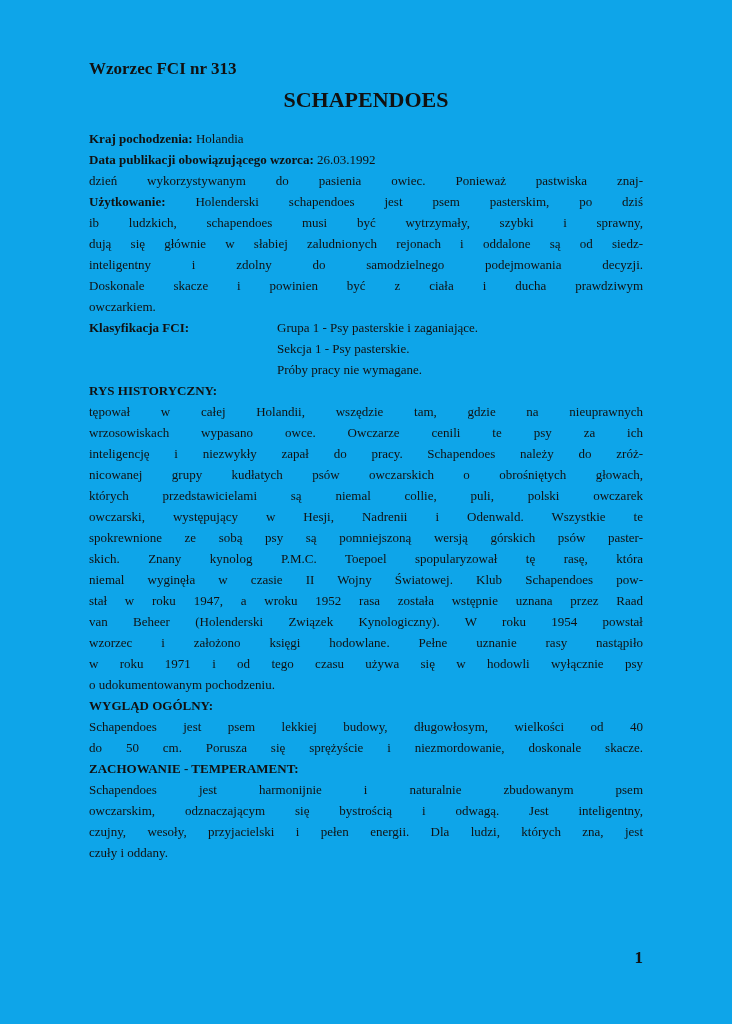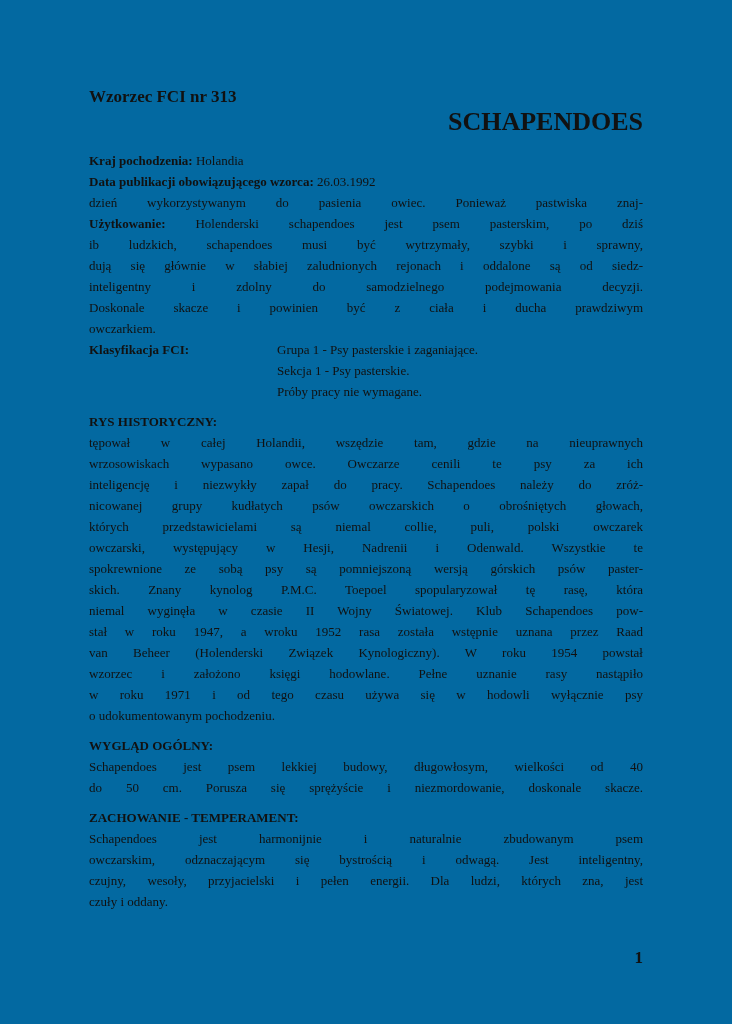--- a/index.html
+++ b/index.html
@@ -4,54 +4,53 @@
 <style>
   html, body {
     margin: 0;
     padding: 0;
     background: #ffffff;
   }
   .page {
     position: relative;
     width: 732px;
     height: 1024px;
-    background: #0369a1;
+    background: #0ea5e9;
     box-sizing: border-box;
-    padding: 86px 89px 0 89px;
+    padding: 58px 89px 0 89px;
     font-family: "Liberation Serif", "DejaVu Serif", serif;
     color: #111111;
     overflow: hidden;
   }
   .doc-header {
     font-size: 17px;
     line-height: 22px;
     font-weight: bold;
   }
   .doc-title {
-    font-size: 26px;
+    font-size: 22px;
     line-height: 24px;
     font-weight: bold;
-    text-align: right;
-    margin: 2px 0 16px 0;
+    text-align: center;
+    margin: 8px 0 16px 0;
   }
   .doc-body {
     font-size: 13px;
     line-height: 21px;
   }
   .line {
     white-space: normal;
   }
   .line.just {
     text-align: justify;
     text-align-last: justify;
     -moz-text-align-last: justify;
   }
   .line.heading {
     font-weight: bold;
-    margin-top: 9px;
   }
   .line.tab-field {
     position: relative;
   }
   .line.tab-field .tab-value {
     position: absolute;
     left: 188px;
     top: 0;
   }
   .line.tab-line {

